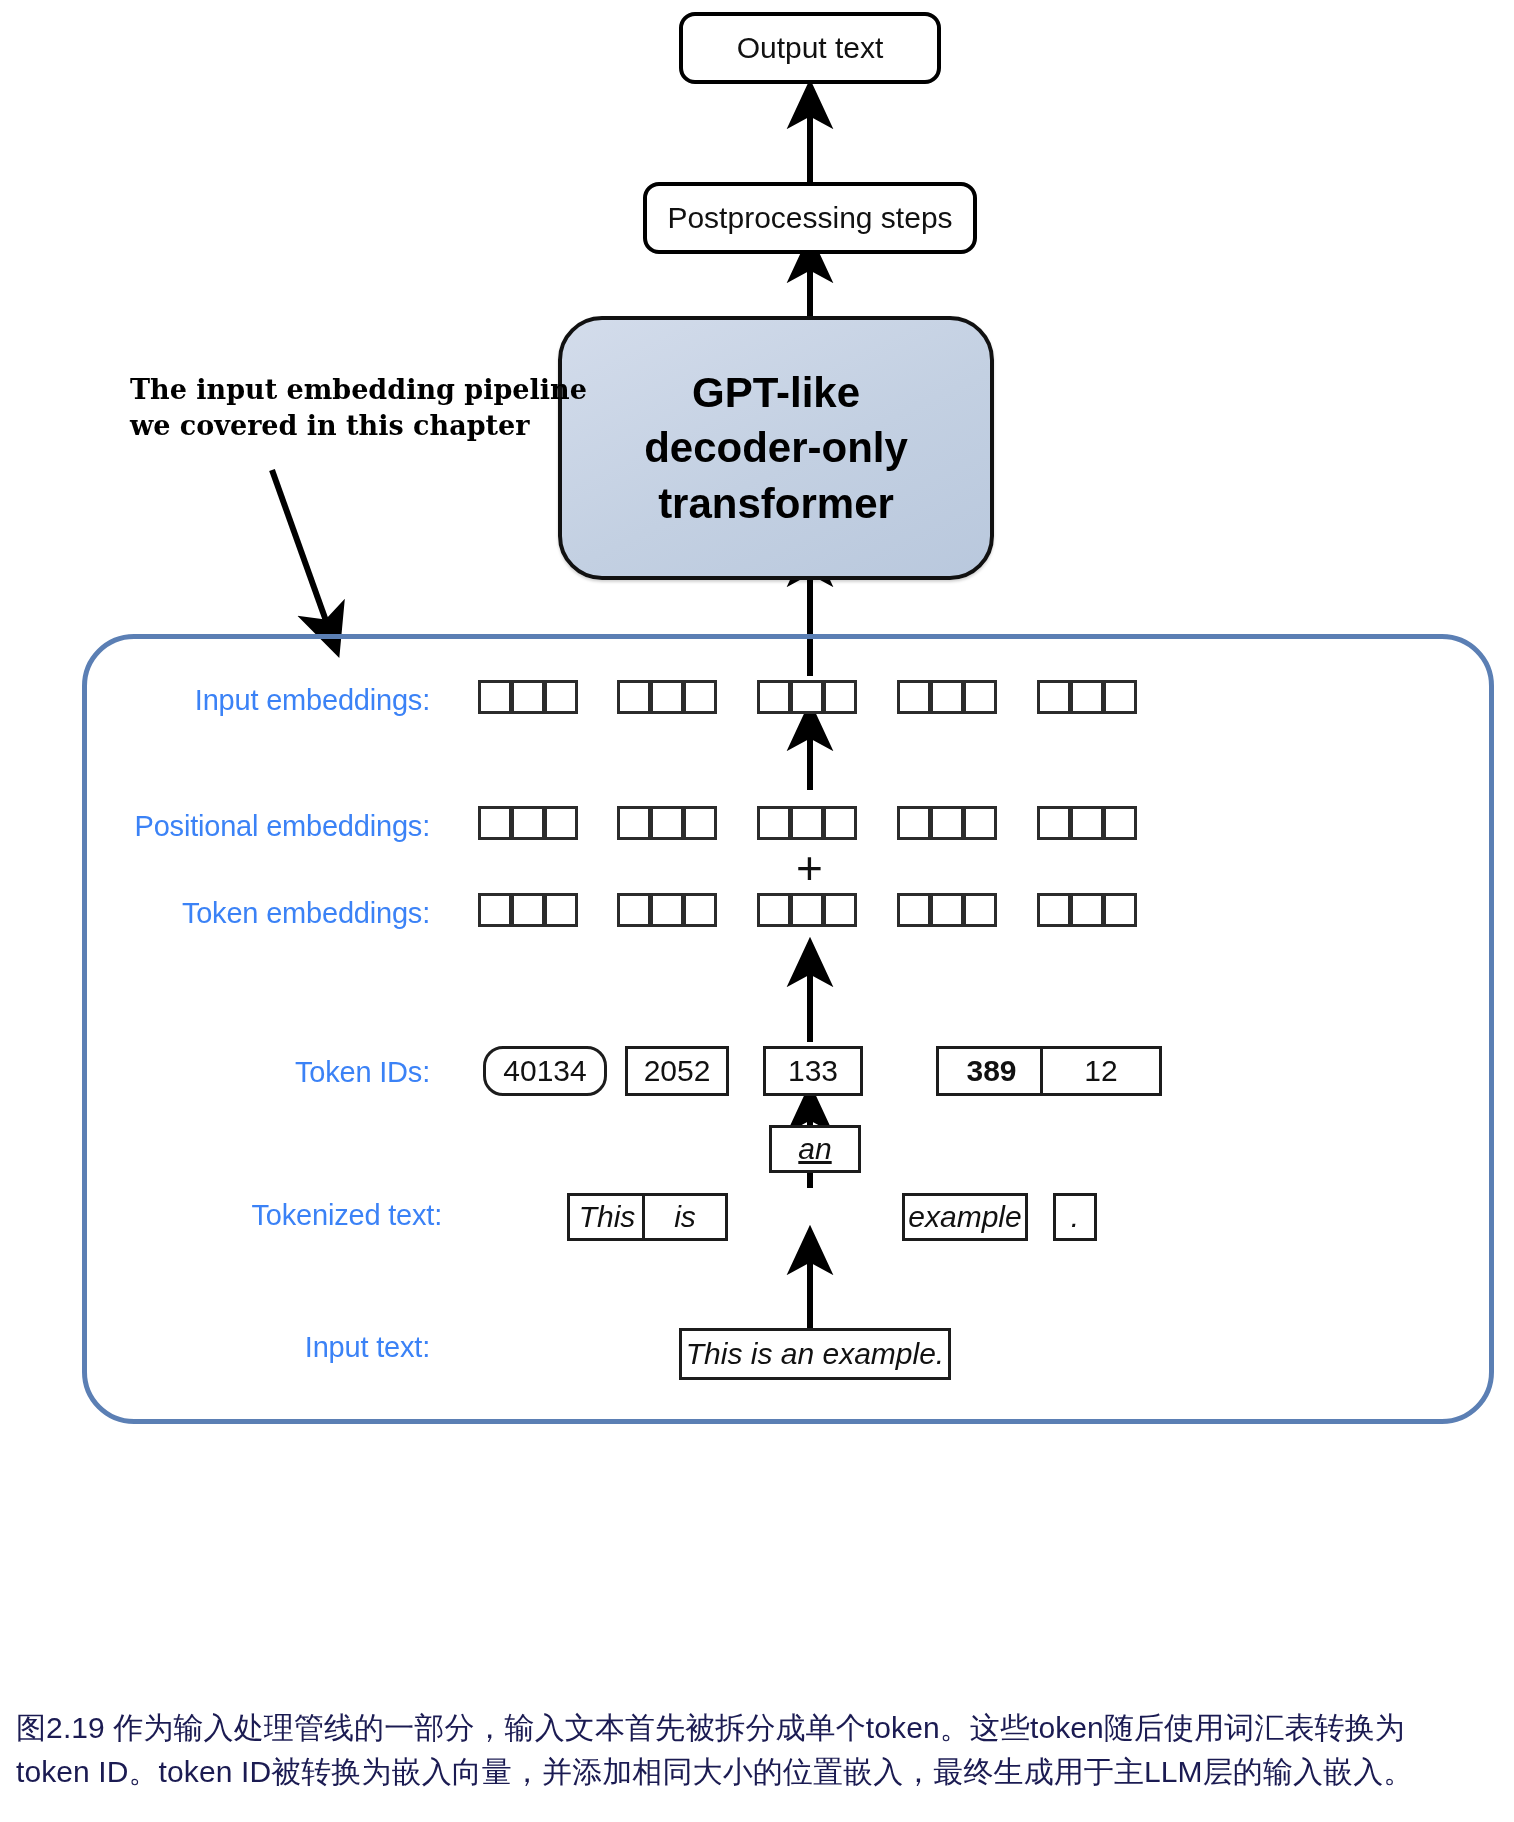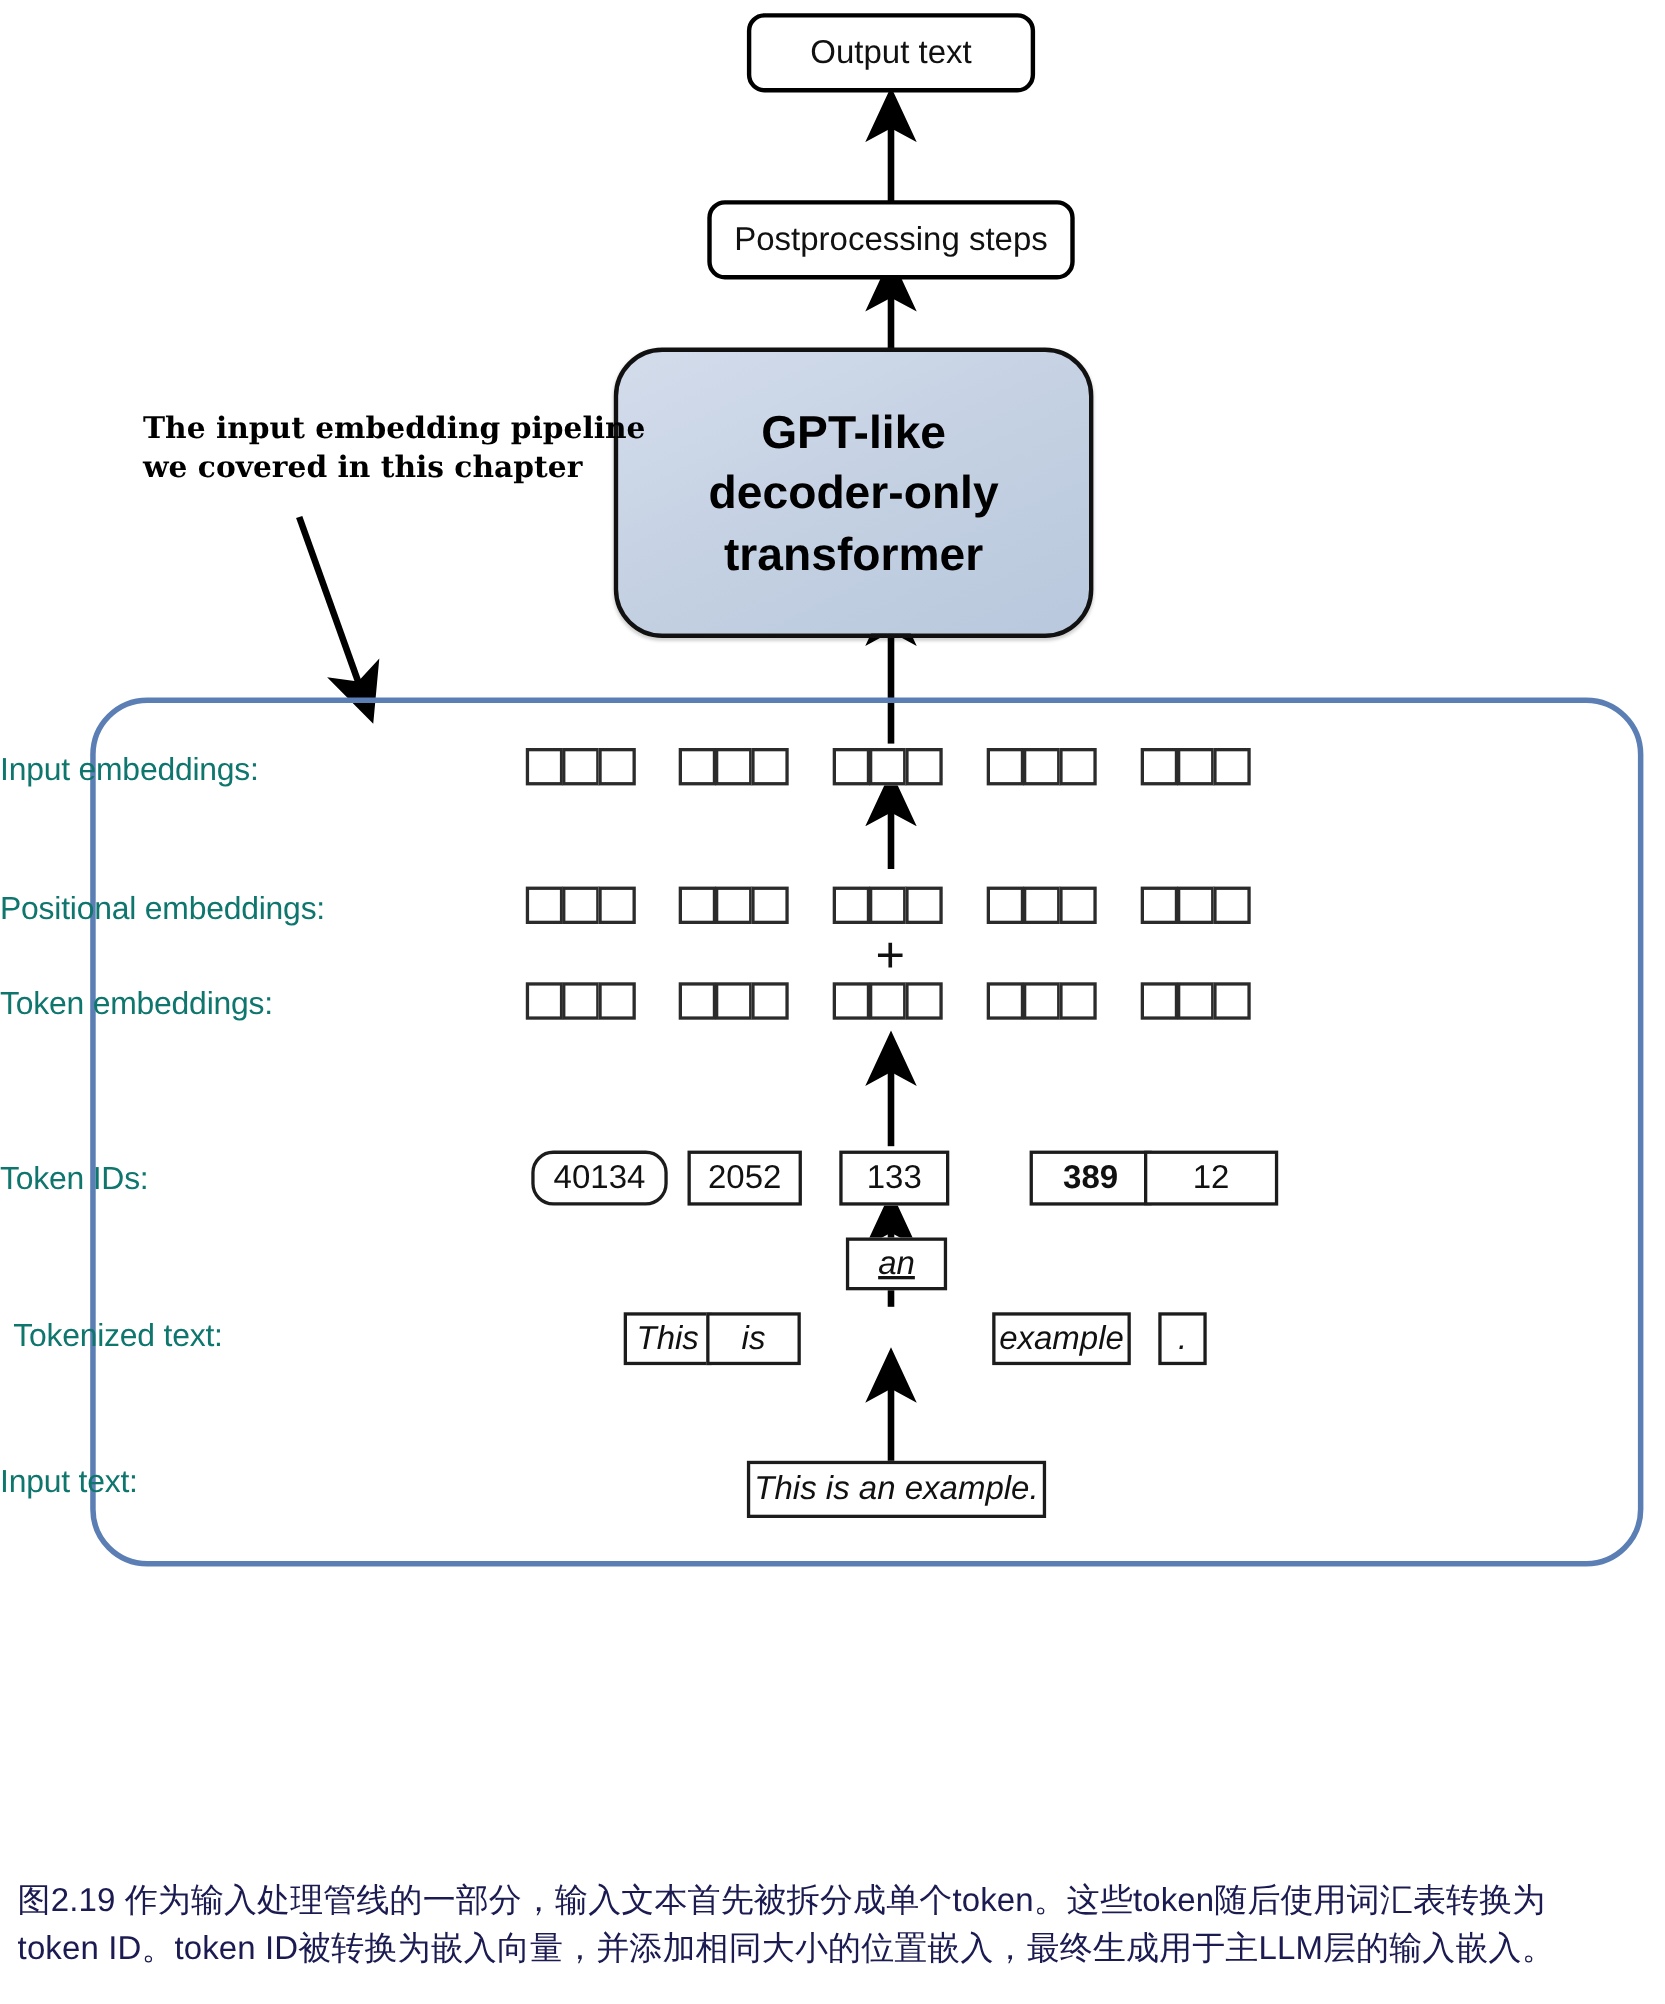--- a/index.html
+++ b/index.html
@@ -55,23 +55,23 @@
     box-sizing: border-box;
     border: 5px solid #5b7fb4;
     border-radius: 52px;
     background: transparent;
   }
 
   
   .row-label {
     position: absolute;
     font-size: 29px;
-    color: #0f766e;
+    color: #3b82f6;
     white-space: nowrap;
-    text-align: left;
+    text-align: right;
     letter-spacing: -0.2px;
   }
 
   
   .annotation {
     position: absolute;
     font-family: "DejaVu Serif", "Liberation Serif", serif;
     font-weight: bold;
     font-size: 27px;
     line-height: 1.35;

